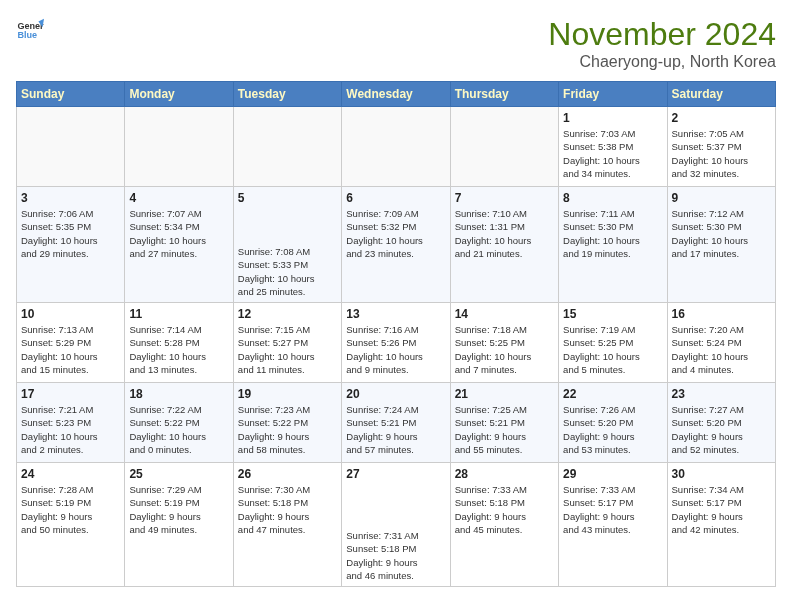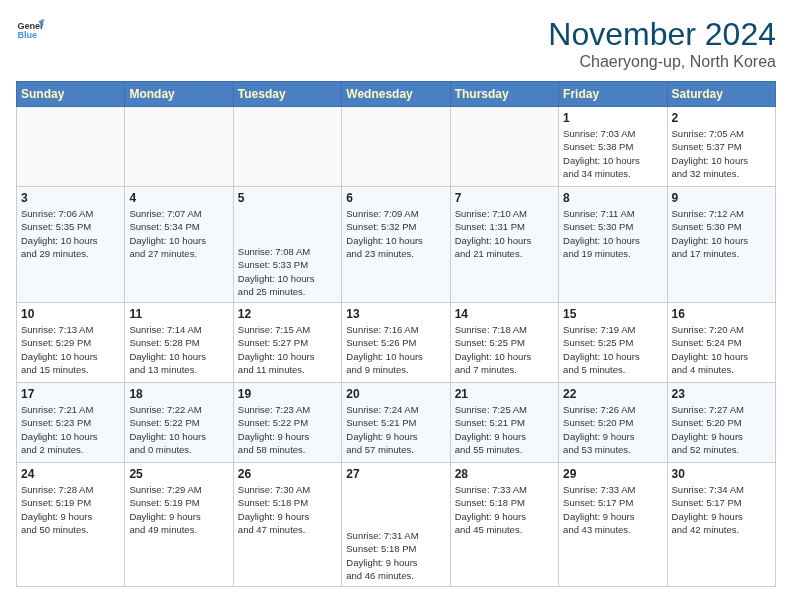--- a/index.html
+++ b/index.html
@@ -24,21 +24,21 @@
     .logo-icon {
       width: 28px;
       height: 28px;
     }
     .title-block {
       text-align: right;
     }
     .month-title {
       font-size: 32px;
       font-weight: 300;
-      color: #0c4a6e;
+      color: #4d7c0f;
     }
     .location-title {
       font-size: 16px;
       color: #555;
     }
     .calendar {
       width: 100%;
       border-collapse: collapse;
       font-size: 10.5px;
     }

